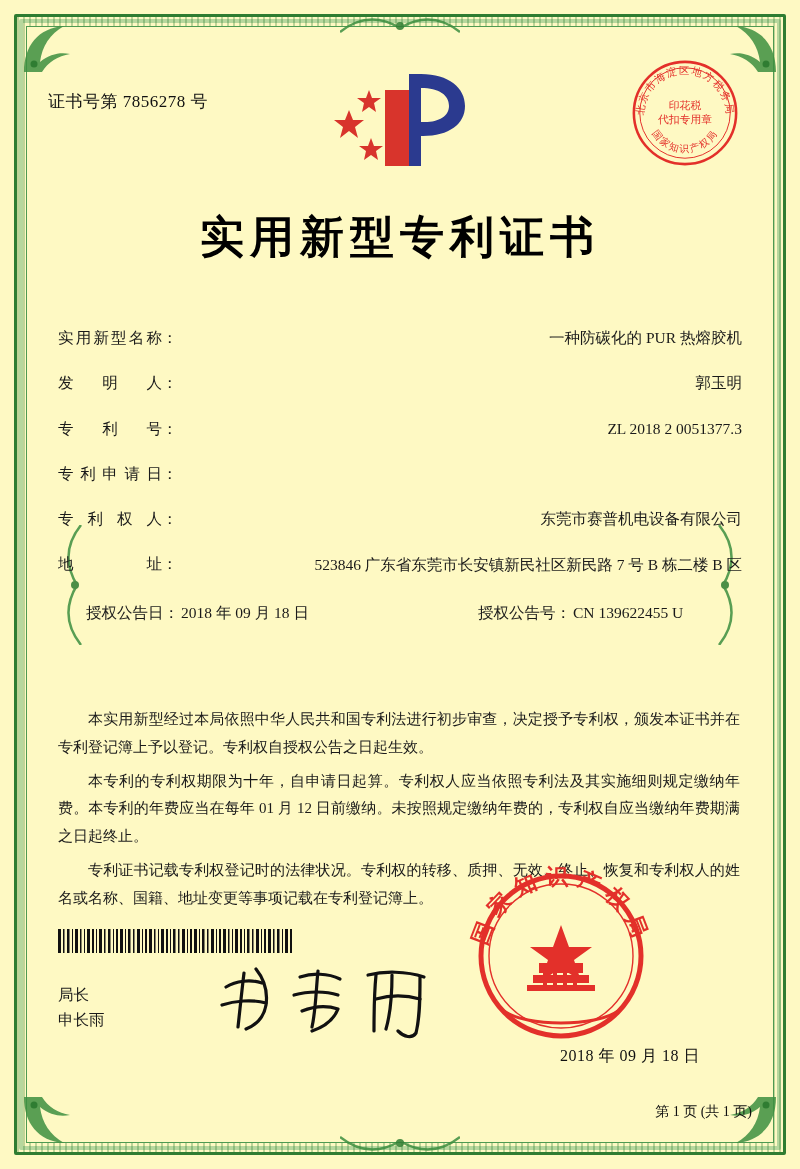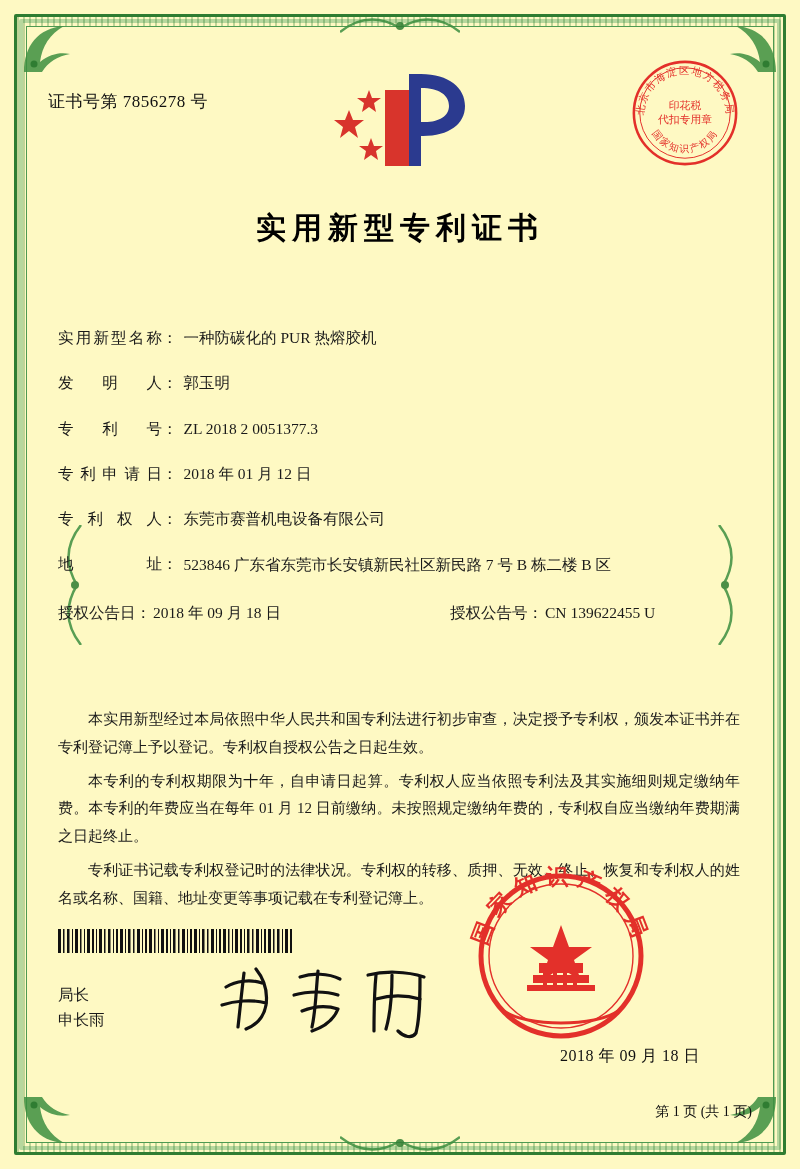--- a/index.html
+++ b/index.html
@@ -121,21 +121,21 @@
     width: 118px;
     height: 118px;
   }
 
   .title {
     position: absolute;
     left: 0;
     right: 0;
     top: 162px;
     text-align: center;
-    font-size: 30px;
+    font-size: 44px;
     font-weight: bold;
     letter-spacing: 6px;
     color: #000;
     font-family: "Liberation Serif", "DejaVu Serif", serif;
   }
 
   .fields {
     position: absolute;
     left: 10px;
     right: 10px;
@@ -158,30 +158,31 @@
   .field-label .lbl-txt {
     display: inline-block;
     width: 100%;
     text-align: justify;
     text-align-last: justify;
   }
   .field-sep { margin: 0 2px 0 0; }
   .field-value {
     flex: 1 1 auto;
     padding-left: 4px;
+    text-align: right;
   }
   .field-value.addr { line-height: 1.7; }
 
   .grant-row {
     display: flex;
     margin-bottom: 10px;
   }
   .grant-left { flex: 0 0 392px; display: flex; }
   .grant-right { flex: 1 1 auto; display: flex; text-align: center; }
-  .grant-lbl { white-space: nowrap; }
+  .grant-lbl { white-space: nowrap; margin-left: 28px; }
 
   .paras {
     position: absolute;
     left: 10px;
     right: 12px;
     top: 660px;
     font-size: 15px;
     line-height: 1.85;
     text-align: justify;
   }
@@ -343,21 +344,20 @@
         </div>
         <span class="field-sep">：</span>
         <div class="field-value">ZL 2018 2 0051377.3</div>
       </div>
 
       <div class="field-row">
         <div class="field-label">
           <span class="lbl-txt">专利申请日</span>
         </div>
         <span class="field-sep">：</span>
-        <div class="field-value">2018 年 01 月 12 日</div>
       </div>
 
       <div class="field-row">
         <div class="field-label">
           <span class="lbl-txt">专 利 权 人</span>
         </div>
         <span class="field-sep">：</span>
         <div class="field-value">东莞市赛普机电设备有限公司</div>
       </div>
 

